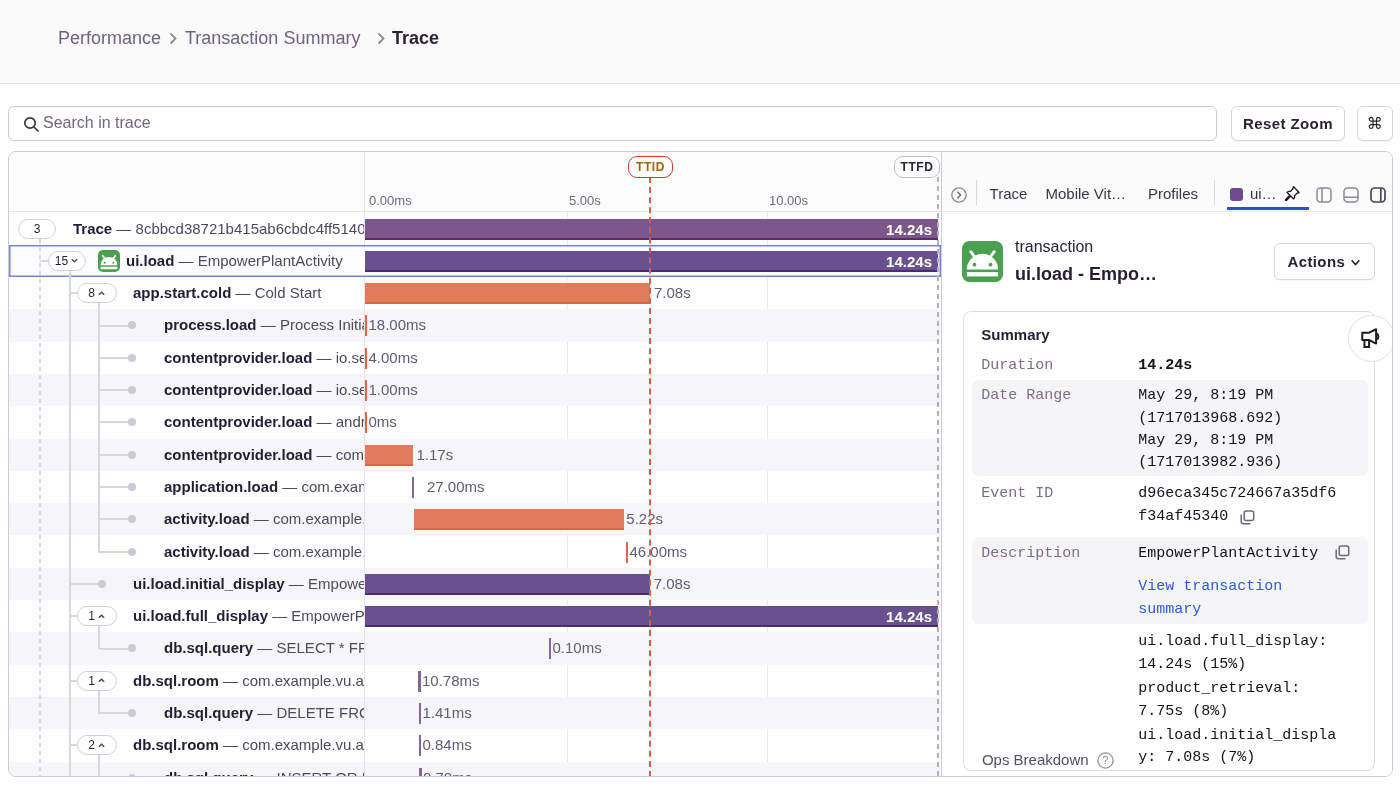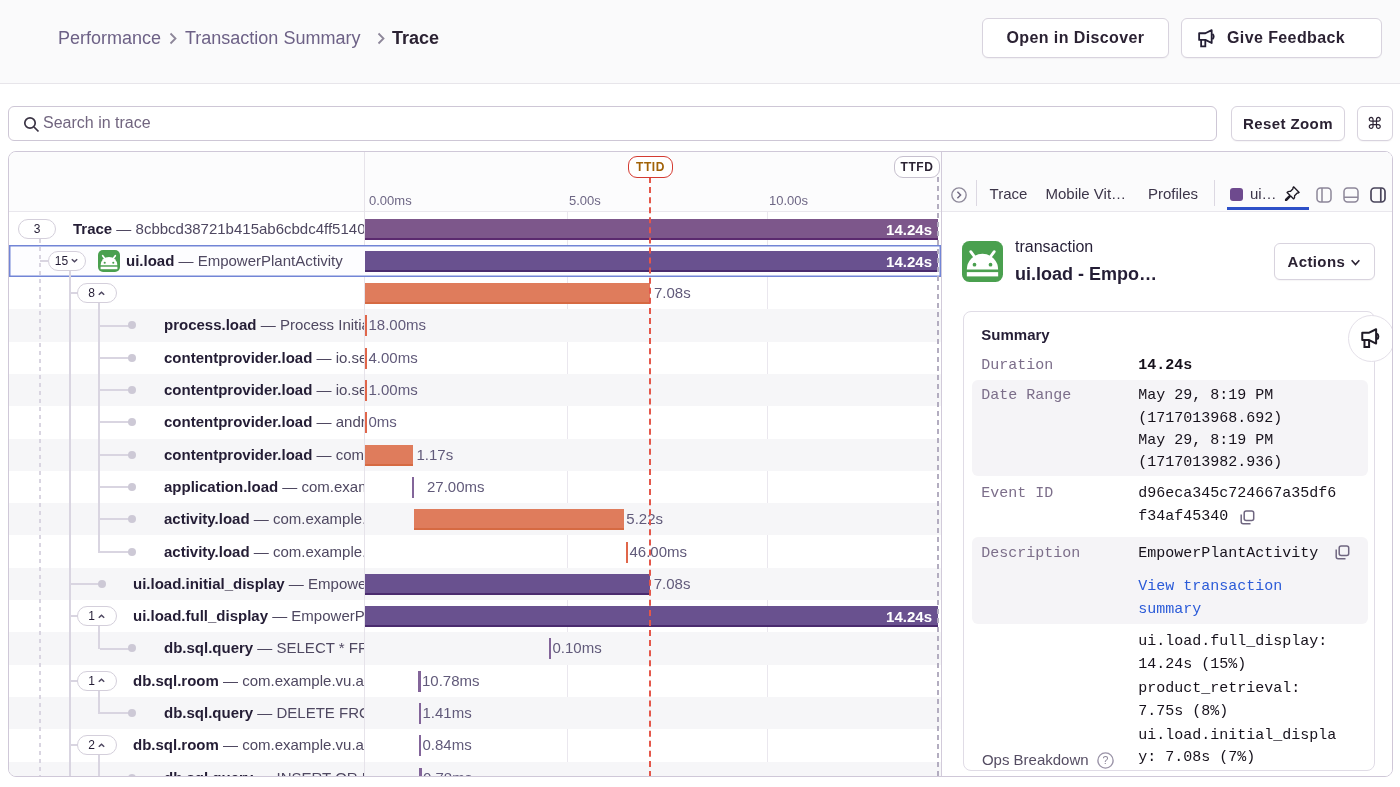--- a/index.html
+++ b/index.html
@@ -67,26 +67,20 @@
 <div id="tophdr">
   <span class="crumb" style="left:58px">Performance</span>
   <svg class="abs" style="left:168px;top:31px" width="10" height="15" viewBox="0 0 10 15">
         <path d="M2.5 2.5 L7.5 7.5 L2.5 12.5" stroke="#8d8699" stroke-width="1.8" fill="none"></path>
       </svg>
   <span class="crumb" style="left:185px">Transaction Summary</span>
   <svg class="abs" style="left:376px;top:31px" width="10" height="15" viewBox="0 0 10 15">
         <path d="M2.5 2.5 L7.5 7.5 L2.5 12.5" stroke="#8d8699" stroke-width="1.8" fill="none"></path>
       </svg>
   <span class="crumb b" style="left:392px">Trace</span>
-  <div class="btn" id="btn-discover" style="left:982px;top:18px;width:187px;height:40px">Open in Discover</div>
-  <div class="btn" id="btn-feedback" style="left:1181px;top:18px;width:201px;height:40px;justify-content:flex-start;padding-left:16px"><svg width="19" height="19" viewBox="0 0 20 20" style="margin-right:10px">
-          <path d="M1.2 4.5 H7.8 L14.4 1.2 V14.8 L7.8 11.5 H1.2 Z" fill="none" stroke="#231e34" stroke-width="1.9" stroke-linejoin="round"></path>
-          <path d="M3.3 11.5 V18.2 H7.7 V11.5" fill="none" stroke="#231e34" stroke-width="1.9"></path>
-          <path d="M15.2 5.2 A3.6 3.6 0 0 1 15.2 10.8" fill="none" stroke="#231e34" stroke-width="1.9"></path>
-        </svg>Give Feedback</div>
 </div>
 <div id="search">
   <svg class="abs" style="left:14px;top:9px" width="17" height="17" viewBox="0 0 17 17">
         <circle cx="7" cy="7" r="5.2" fill="none" stroke="#3a3344" stroke-width="1.7"></circle>
         <path d="M11 11 L15.5 15.5" stroke="#3a3344" stroke-width="1.7"></path>
       </svg>
   <span class="ph">Search in trace</span>
 </div>
 <div class="btn" id="btn-reset" style="left:1231px;top:106px;width:114px;height:35px;font-size:15px">Reset Zoom</div>
 <div class="btn" id="btn-cmd" style="left:1357px;top:106px;width:36px;height:35px;font-size:16px;font-weight:normal">⌘</div>
@@ -120,20 +114,23 @@
             <path d="M6.9 8.7 L4.7 5.7 M15.1 8.7 L17.3 5.7" stroke="#fff" stroke-width="1.7" stroke-linecap="round"></path>
             <circle cx="6.7" cy="12.7" r="1.05" fill="#4aa04f"></circle>
             <circle cx="15.3" cy="12.7" r="1.05" fill="#4aa04f"></circle>
             <rect x="2.6" y="16.7" width="16.8" height="2.5" fill="#fff"></rect>
           </svg>
           <div class="bar p" style="left:355.5px;width:573.5px">
             <span class="inlab2">14.24s</span>
           </div>
         </div>
 <div class="row" style="top:125.1px;height:32.3px">
+          <div class="lclip">
+            <span class="rowlab" style="left:124px"><span class="op">app.start.cold</span><span class="desc">&nbsp;—&nbsp;Cold Start</span></span>
+          </div>
           <div class="pill" style="left:68px;width:40px">8<svg width="9" height="9" viewBox="0 0 10 10">
               <path d="M2 6.5 L5 3.5 L8 6.5" stroke="#4e4760" stroke-width="1.6" fill="none"></path>
             </svg></div>
           <div class="bar o" style="left:355.5px;width:285.5px"></div>
           <span class="durlab" style="left:645px">7.08s</span>
         </div>
 <div class="row alt" style="top:157.4px;height:32.3px">
           <div class="lclip">
             <span class="rowlab" style="left:155px"><span class="op">process.load</span><span class="desc">&nbsp;—&nbsp;Process Initialization</span></span>
           </div>

